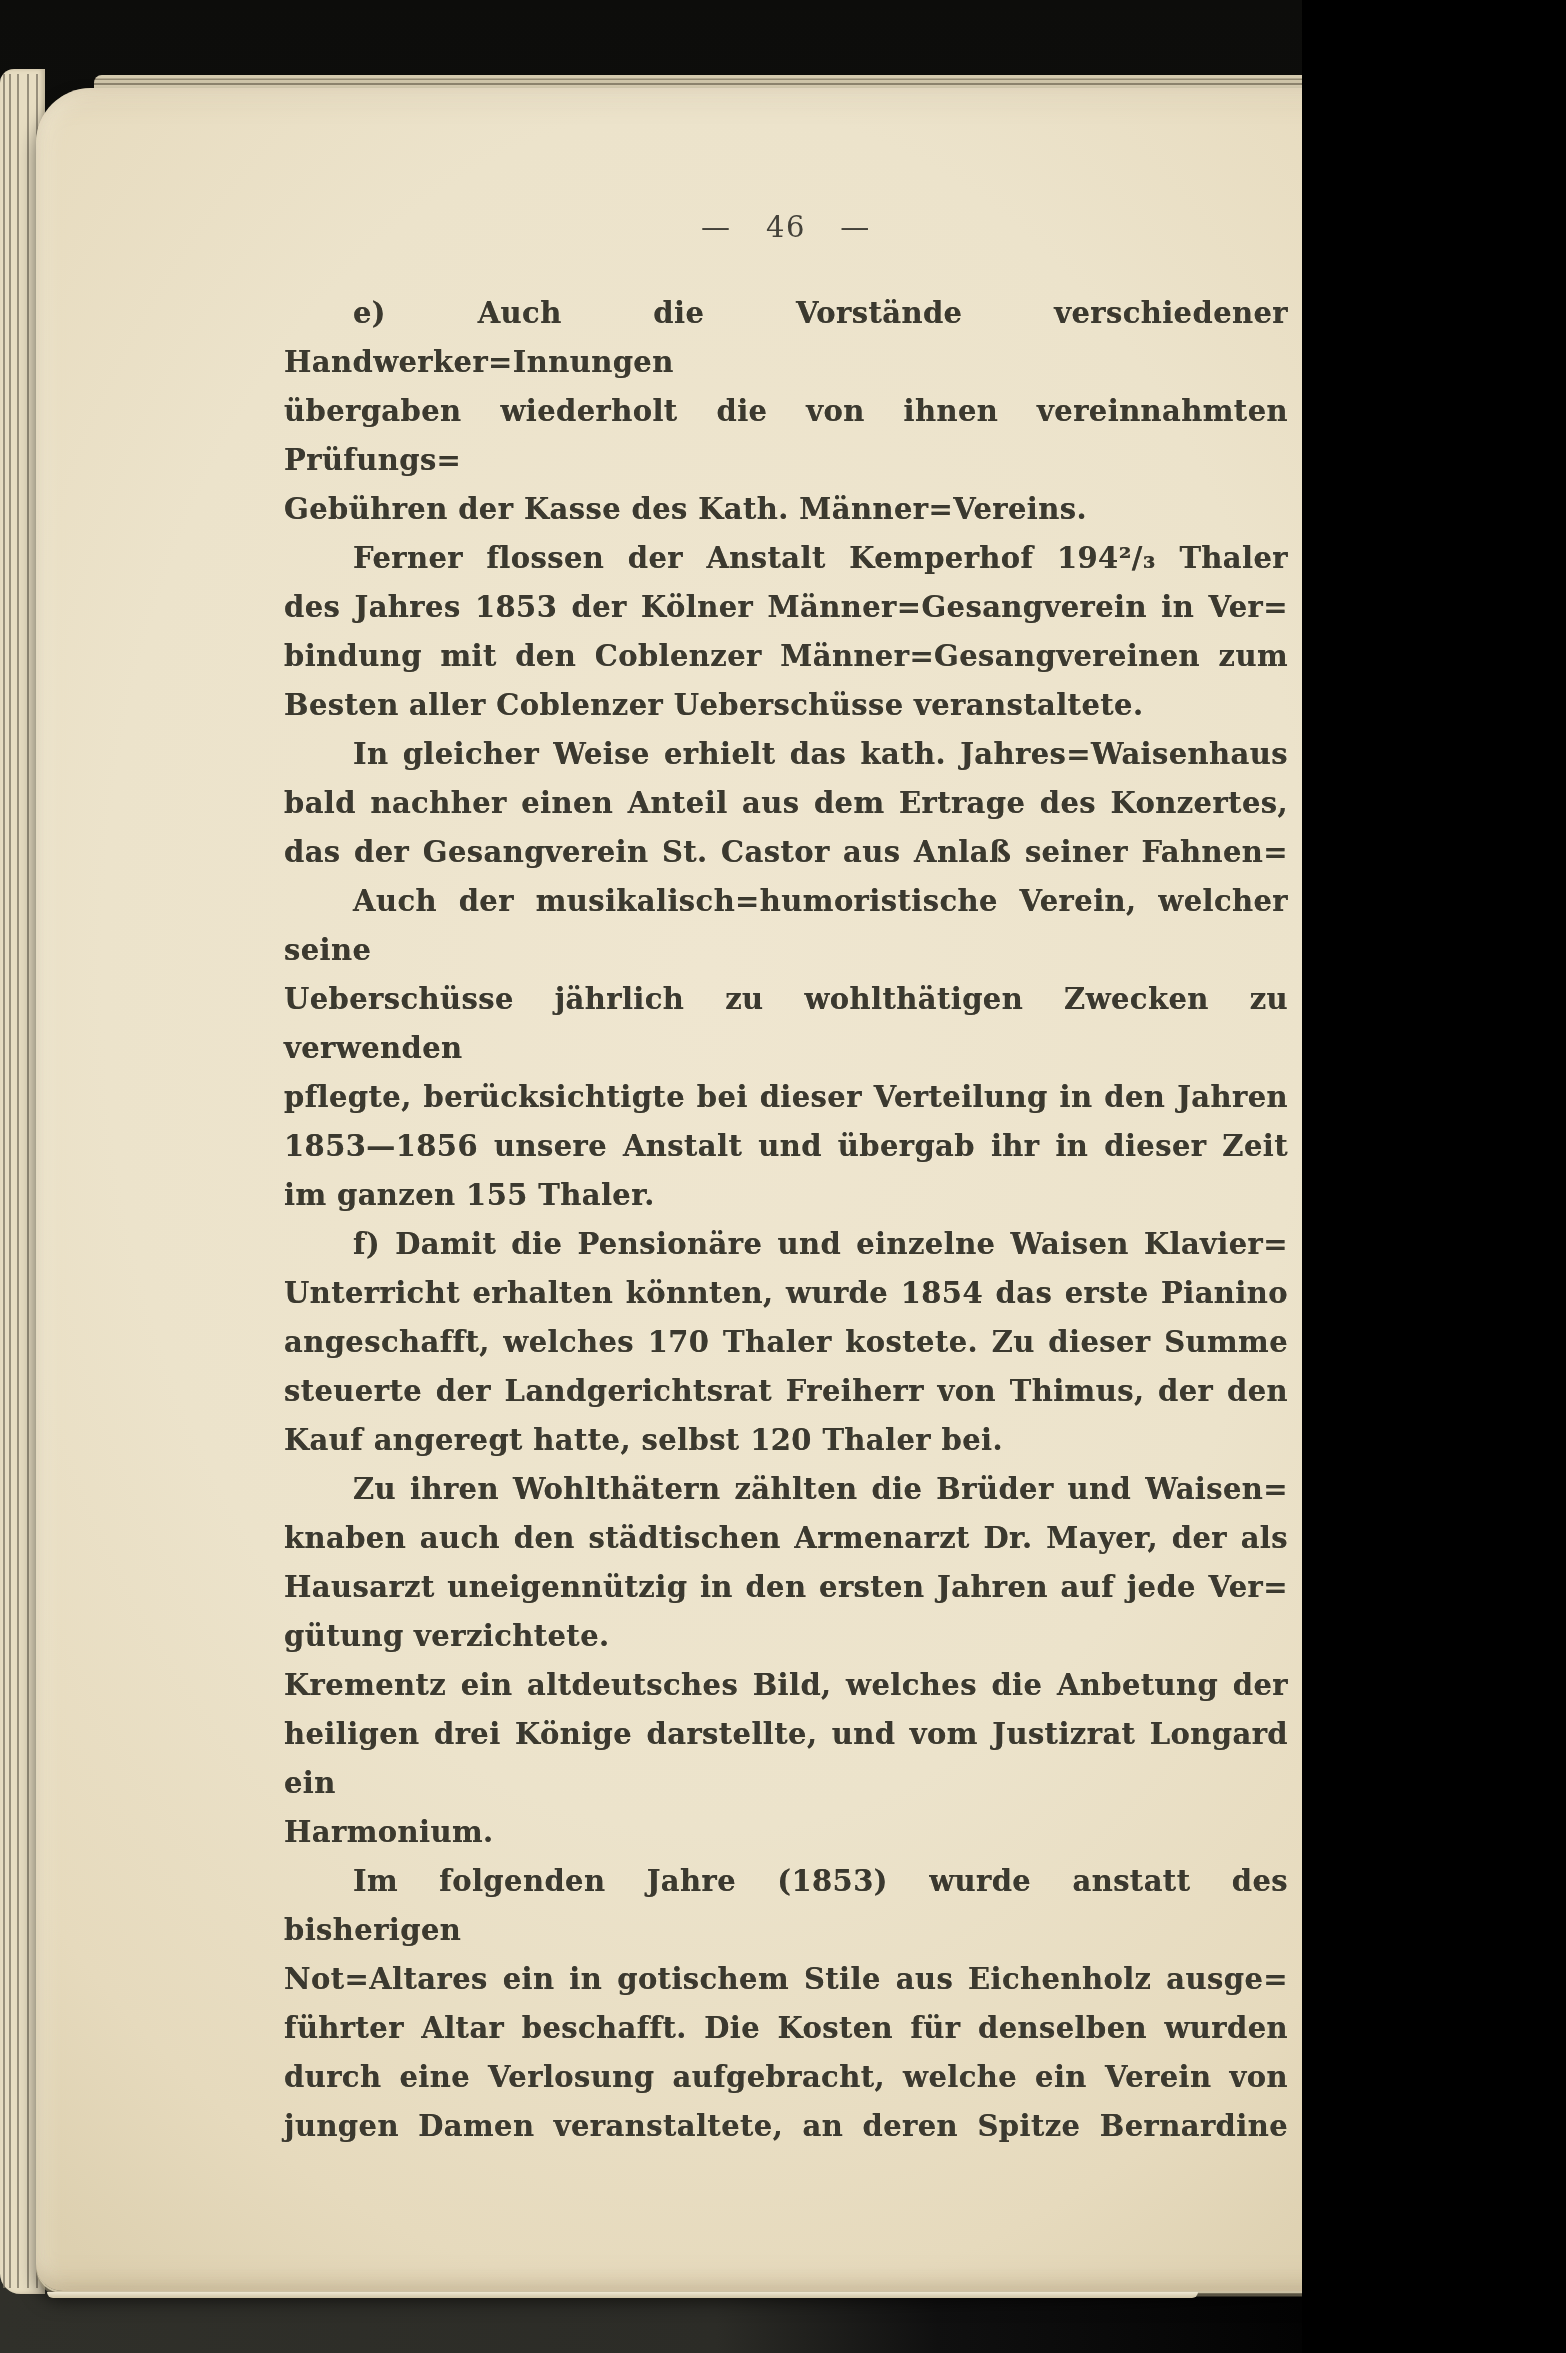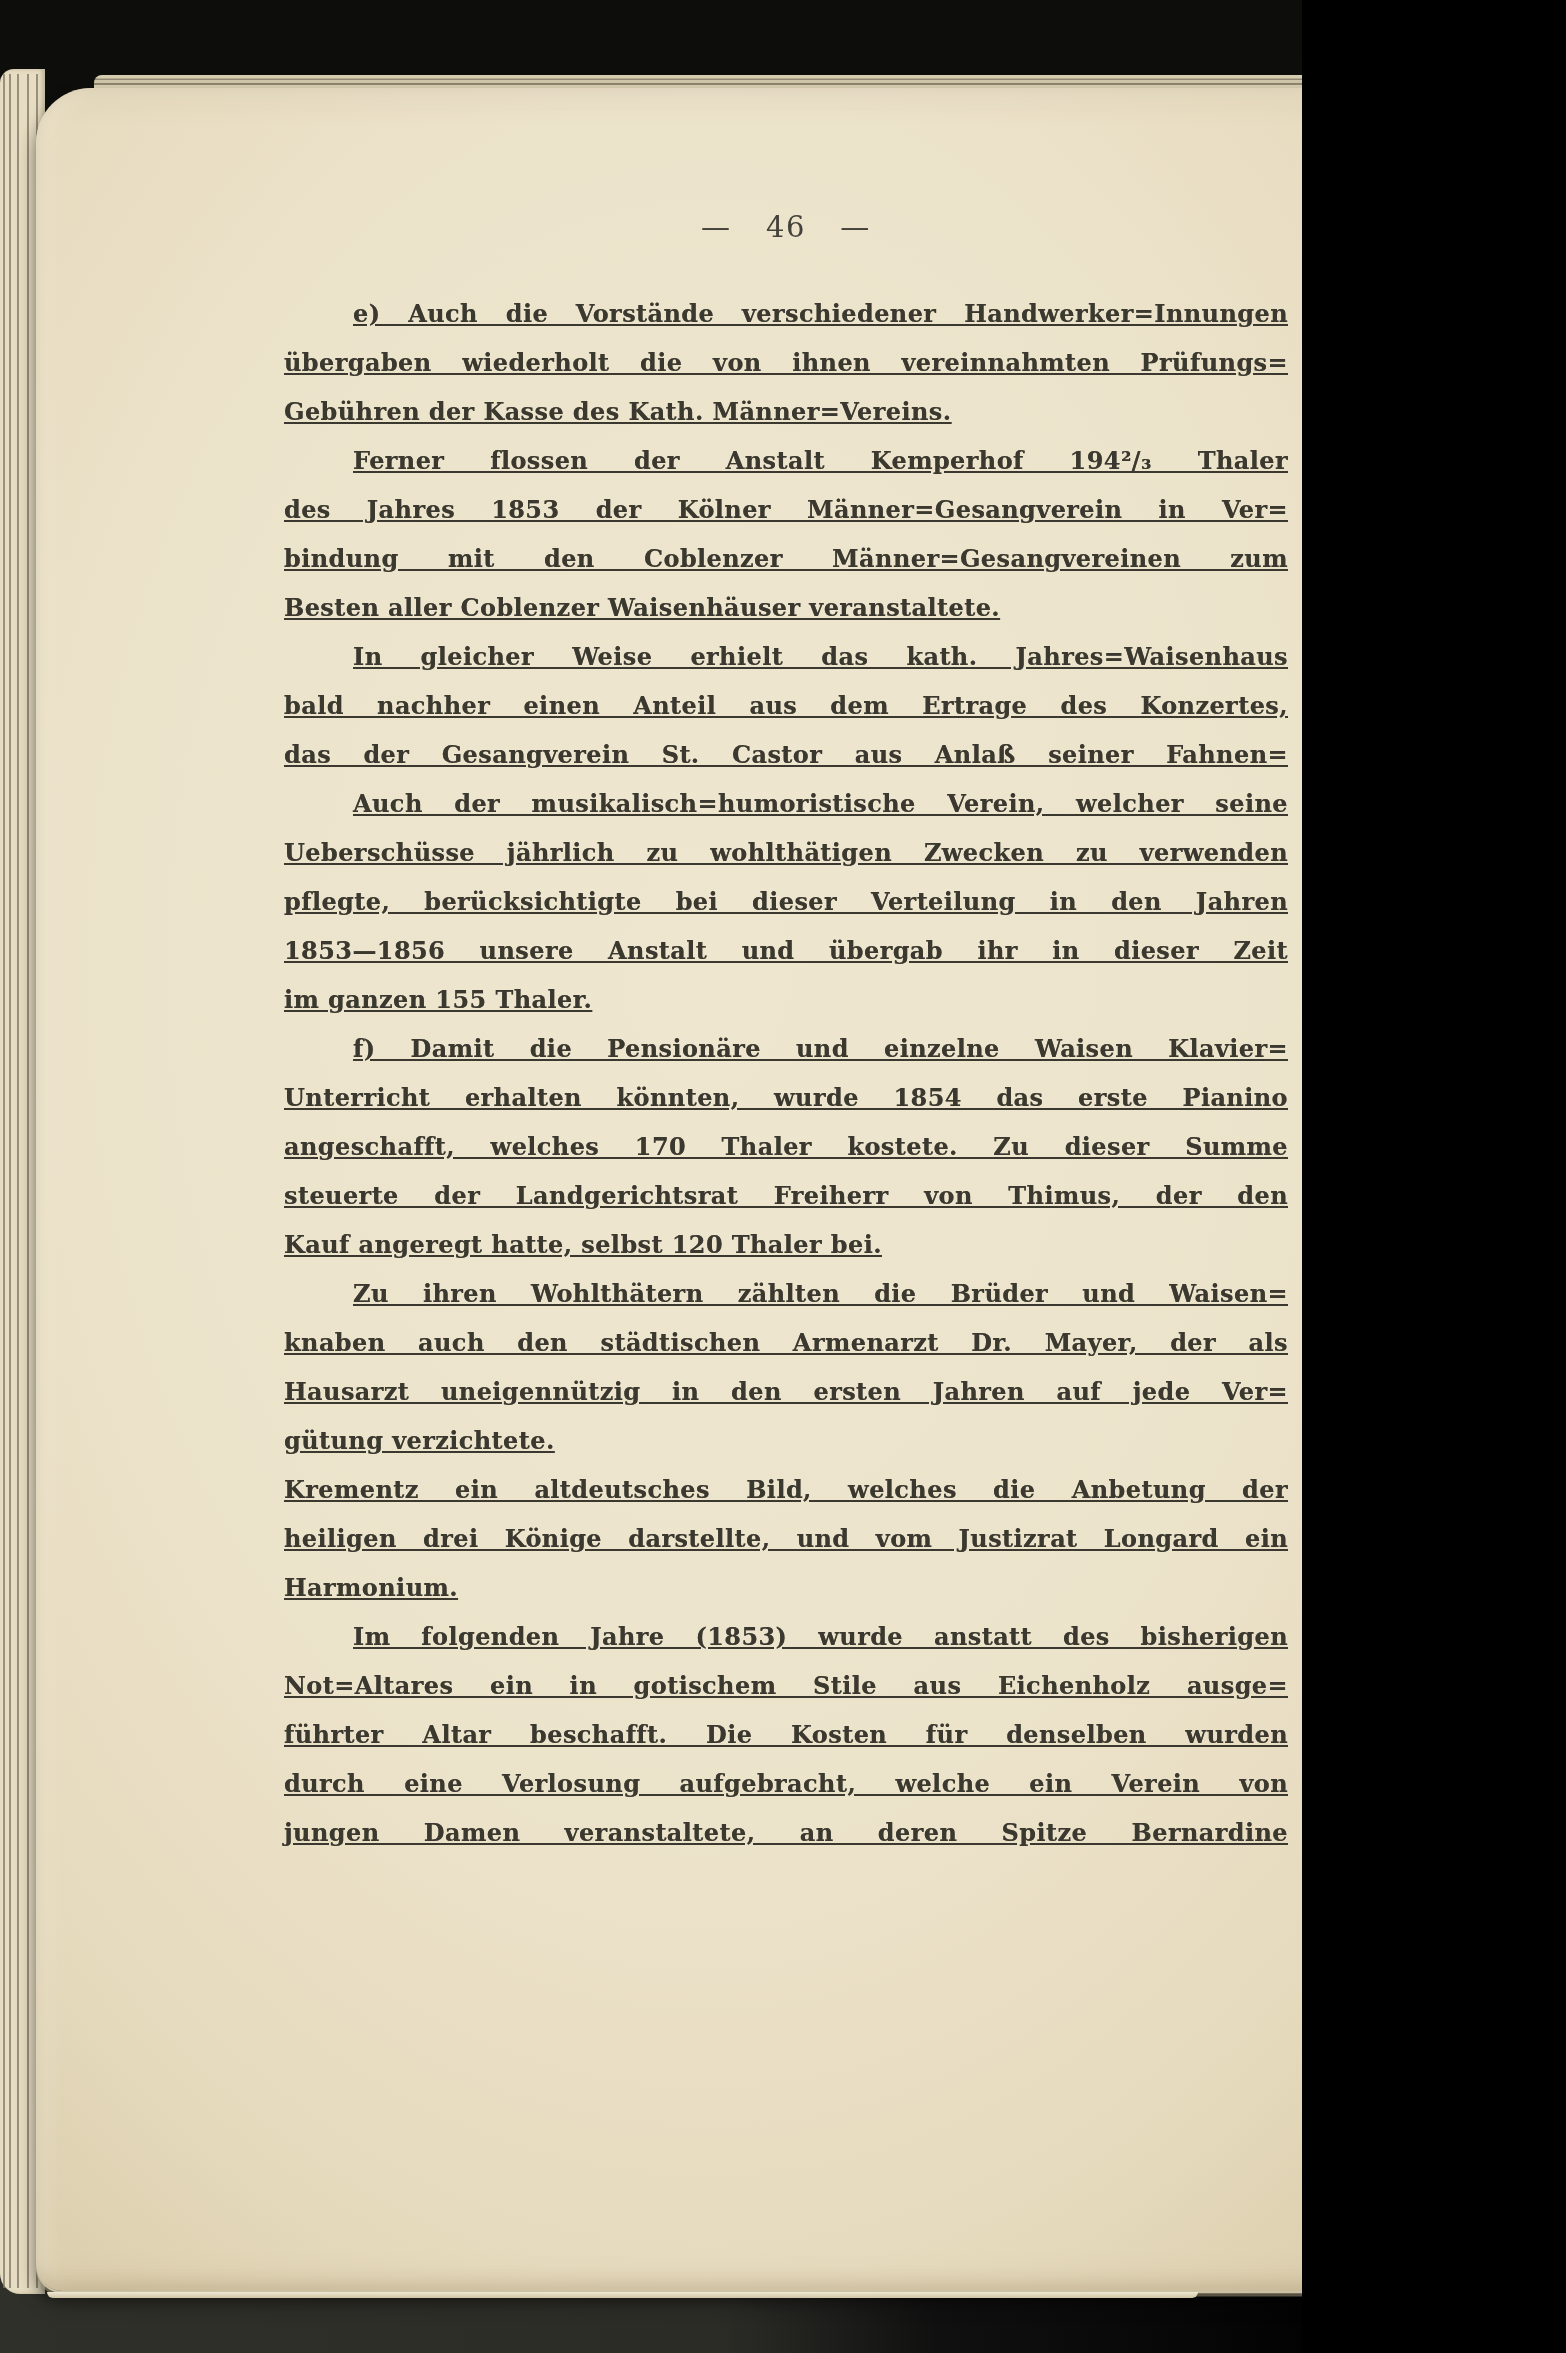--- a/index.html
+++ b/index.html
@@ -88,26 +88,25 @@
   }
   .page-number{
     text-align:center;
     font-size:29px;
     letter-spacing:1.6px;
     word-spacing:23.5px;
     color:#44423a;
     margin-bottom:45px;
   }
   .text-body{
-    font-size:24px;
+    font-size:29px;
     font-weight:bold;
     line-height:49px;
     letter-spacing:0.4px;
     text-shadow:0 0 0.5px rgba(59,57,47,.65);
-    text-decoration:underline;
   }
   .text-body .line{white-space:normal;}
   .text-body .line.j{text-align:justify;text-align-last:justify;}
   .text-body .line.indent{text-indent:69px;}
 </style>
 </head>
 <body>
 
 <div class="scene">
   <div class="bg-bottom"></div>
@@ -132,21 +131,21 @@
 
   <div class="text-col">
     <div class="page-number">— 46 —</div>
     <div class="text-body">
         <div class="line j indent">e) Auch die Vorstände verschiedener Handwerker=Innungen</div>
         <div class="line j">übergaben wiederholt die von ihnen vereinnahmten Prüfungs=</div>
         <div class="line">Gebühren der Kasse des Kath. Männer=Vereins.</div>
         <div class="line j indent">Ferner flossen der Anstalt Kemperhof 194²/₃ Thaler</div>
         <div class="line j">des Jahres 1853 der Kölner Männer=Gesangverein in Ver=</div>
         <div class="line j">bindung mit den Coblenzer Männer=Gesangvereinen zum</div>
-        <div class="line">Besten aller Coblenzer Waisenhäuser veranstaltete.</div>
+        <div class="line">Besten aller Coblenzer Ueberschüsse veranstaltete.</div>
         <div class="line j indent">In gleicher Weise erhielt das kath. Jahres=Waisenhaus</div>
         <div class="line j">bald nachher einen Anteil aus dem Ertrage des Konzertes,</div>
         <div class="line j">das der Gesangverein St. Castor aus Anlaß seiner Fahnen=</div>
         <div class="line j indent">Auch der musikalisch=humoristische Verein, welcher seine</div>
         <div class="line j">Ueberschüsse jährlich zu wohlthätigen Zwecken zu verwenden</div>
         <div class="line j">pflegte, berücksichtigte bei dieser Verteilung in den Jahren</div>
         <div class="line j">1853—1856 unsere Anstalt und übergab ihr in dieser Zeit</div>
         <div class="line">im ganzen 155 Thaler.</div>
         <div class="line j indent">f) Damit die Pensionäre und einzelne Waisen Klavier=</div>
         <div class="line j">Unterricht erhalten könnten, wurde 1854 das erste Pianino</div>

